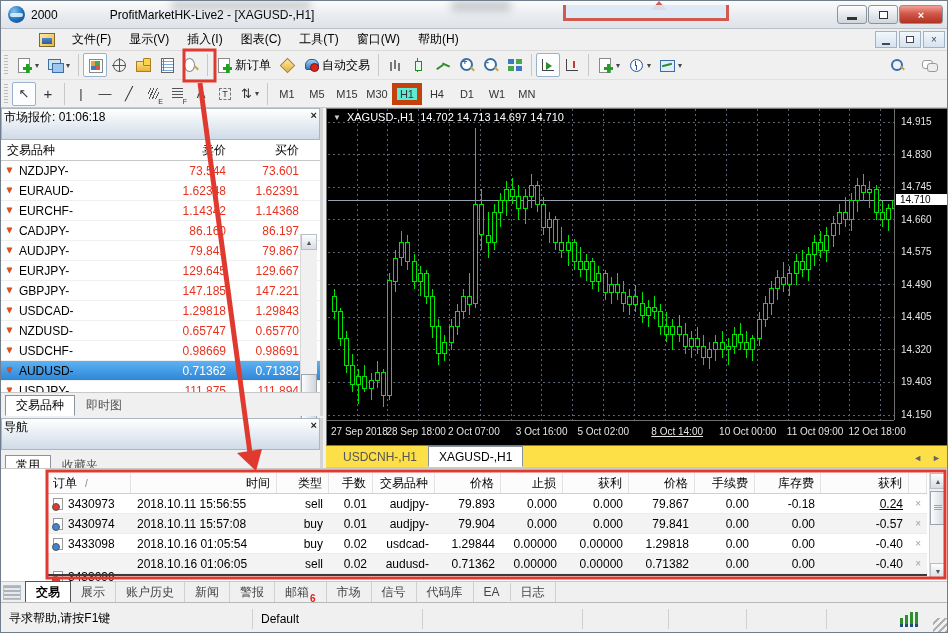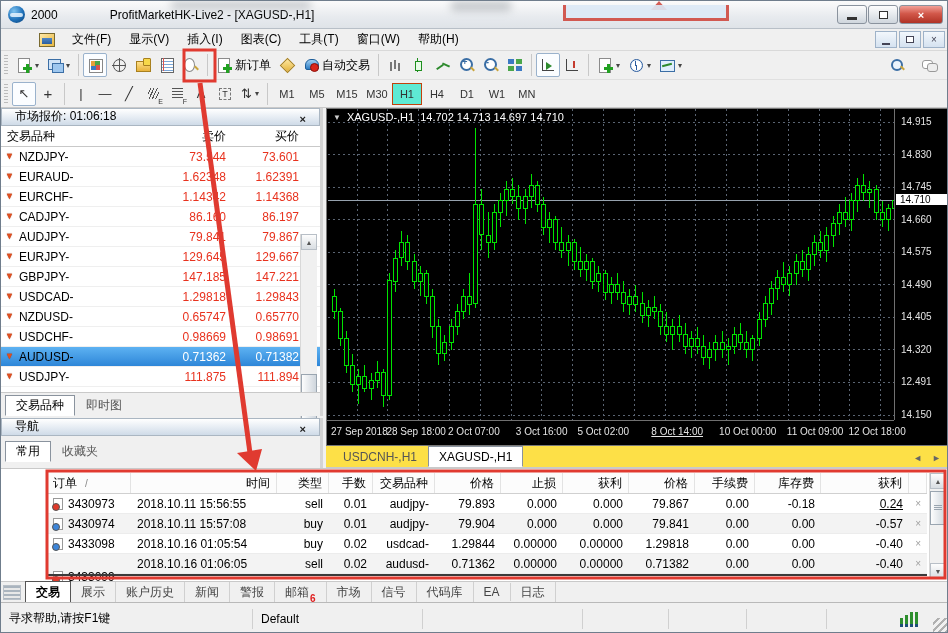--- a/index.html
+++ b/index.html
@@ -107,25 +107,25 @@
   .ic-clock:after{left:7px;top:4px;width:1px;height:5px;background:#2d5d9e;box-shadow:1px 4px 0 0 #2d5d9e;}
   .ic-tpl:before{left:1px;top:3px;width:13px;height:10px;background:#dfeefc;border:1px solid #3b6ea5;}
   .ic-tpl:after{left:3px;top:7px;width:10px;height:2px;background:#2d8a2d;transform:rotate(-15deg);}
   .ic-chat:before{left:1px;top:3px;width:9px;height:7px;border:1px solid #999;border-radius:3px;background:#fff;}
   .ic-chat:after{left:6px;top:6px;width:9px;height:7px;border:1px solid #999;border-radius:3px;background:#eee;}
   .diag-lines{width:11px;height:11px;background:repeating-linear-gradient(115deg,transparent 0 2px,#555 2px 3px);}
   .horiz-lines{width:11px;height:11px;background:repeating-linear-gradient(#555 0 1px,transparent 1px 3px);}
   .tbox{width:12px;height:12px;border:1px dashed #777;font-size:9px;display:flex;align-items:center;justify-content:center;color:#333;}
   .tf-btn{min-width:30px;height:22px;border:1px solid transparent;display:flex;align-items:center;justify-content:center;
     font-size:11px;color:#333;}
-  .tf-btn.pressed{border:1px solid #c2410c;background:#5eead4;}
+  .tf-btn.pressed{border:5px solid #c2410c;background:#5eead4;}
   .tb-right{position:absolute;right:8px;top:2px;display:flex;gap:8px;align-items:center;}
   
-  .panel-caption{height:18px;background:linear-gradient(#ffffff,#cfdbe8);border:1px solid #aab6c2;
-    display:flex;align-items:flex-end;padding:0 13px;font-size:12px;}
+  .panel-caption{height:32px;background:linear-gradient(#ffffff,#cfdbe8);border:1px solid #aab6c2;
+    display:flex;align-items:flex-start;padding:0 2px;font-size:12px;}
   .panel-caption .cap-x{margin-left:auto;font-weight:bold;font-size:11px;color:#222;}
   .mwatch{position:absolute;left:0;top:107px;width:322px;height:308px;background:#fff;border-right:3px solid #d4d4d4;}
   .mw-header{display:flex;height:21px;border-bottom:1px solid #c9c9c9;align-items:center;background:#fff;}
   .mw-header .c0{width:133px;padding-left:6px;}
   .mw-header .c1{width:92px;text-align:right;}
   .mw-header .c2{width:77px;text-align:right;padding-right:4px;}
   .mw-rows{position:relative;}
   .mw-row{display:flex;height:20px;align-items:center;border-bottom:1px solid #efefef;background:#fff;}
   .mw-row .sym{width:133px;padding-left:4px;display:flex;align-items:center;gap:5px;}
   .mw-row .bid{width:92px;text-align:right;color:#e8321e;}
@@ -743,21 +743,21 @@
       </svg>
     <div class="yaxis" id="chart-yaxis">
         <div class="ytick" style="top: 7px;">14.915</div>
         <div class="ytick" style="top: 39.5556px;">14.830</div>
         <div class="ytick" style="top: 72.1111px;">14.745</div>
         <div class="ytick" style="top: 104.667px;">14.660</div>
         <div class="ytick" style="top: 137.222px;">14.575</div>
         <div class="ytick" style="top: 169.778px;">14.490</div>
         <div class="ytick" style="top: 202.333px;">14.405</div>
         <div class="ytick" style="top: 234.889px;">14.320</div>
-        <div class="ytick" style="top: 267.444px;">12.491</div>
+        <div class="ytick" style="top: 267.444px;">19.403</div>
         <div class="ytick" style="top: 300px;">14.150</div>
         <div class="cp-badge" style="top: 84.5163px;">14.710</div>
       </div>
     <div class="xaxis" id="chart-xaxis">
         <div class="xtick" style="left: 4px;">27 Sep 2018</div>
         <div class="xtick" style="left: 59.44px;">28 Sep 18:00</div>
         <div class="xtick" style="left: 121.04px;">2 Oct 07:00</div>
         <div class="xtick" style="left: 188.8px;">3 Oct 16:00</div>
         <div class="xtick" style="left: 250.4px;">5 Oct 02:00</div>
         <div class="xtick" style="left: 324.32px; text-decoration: underline;">8 Oct 14:00</div>

